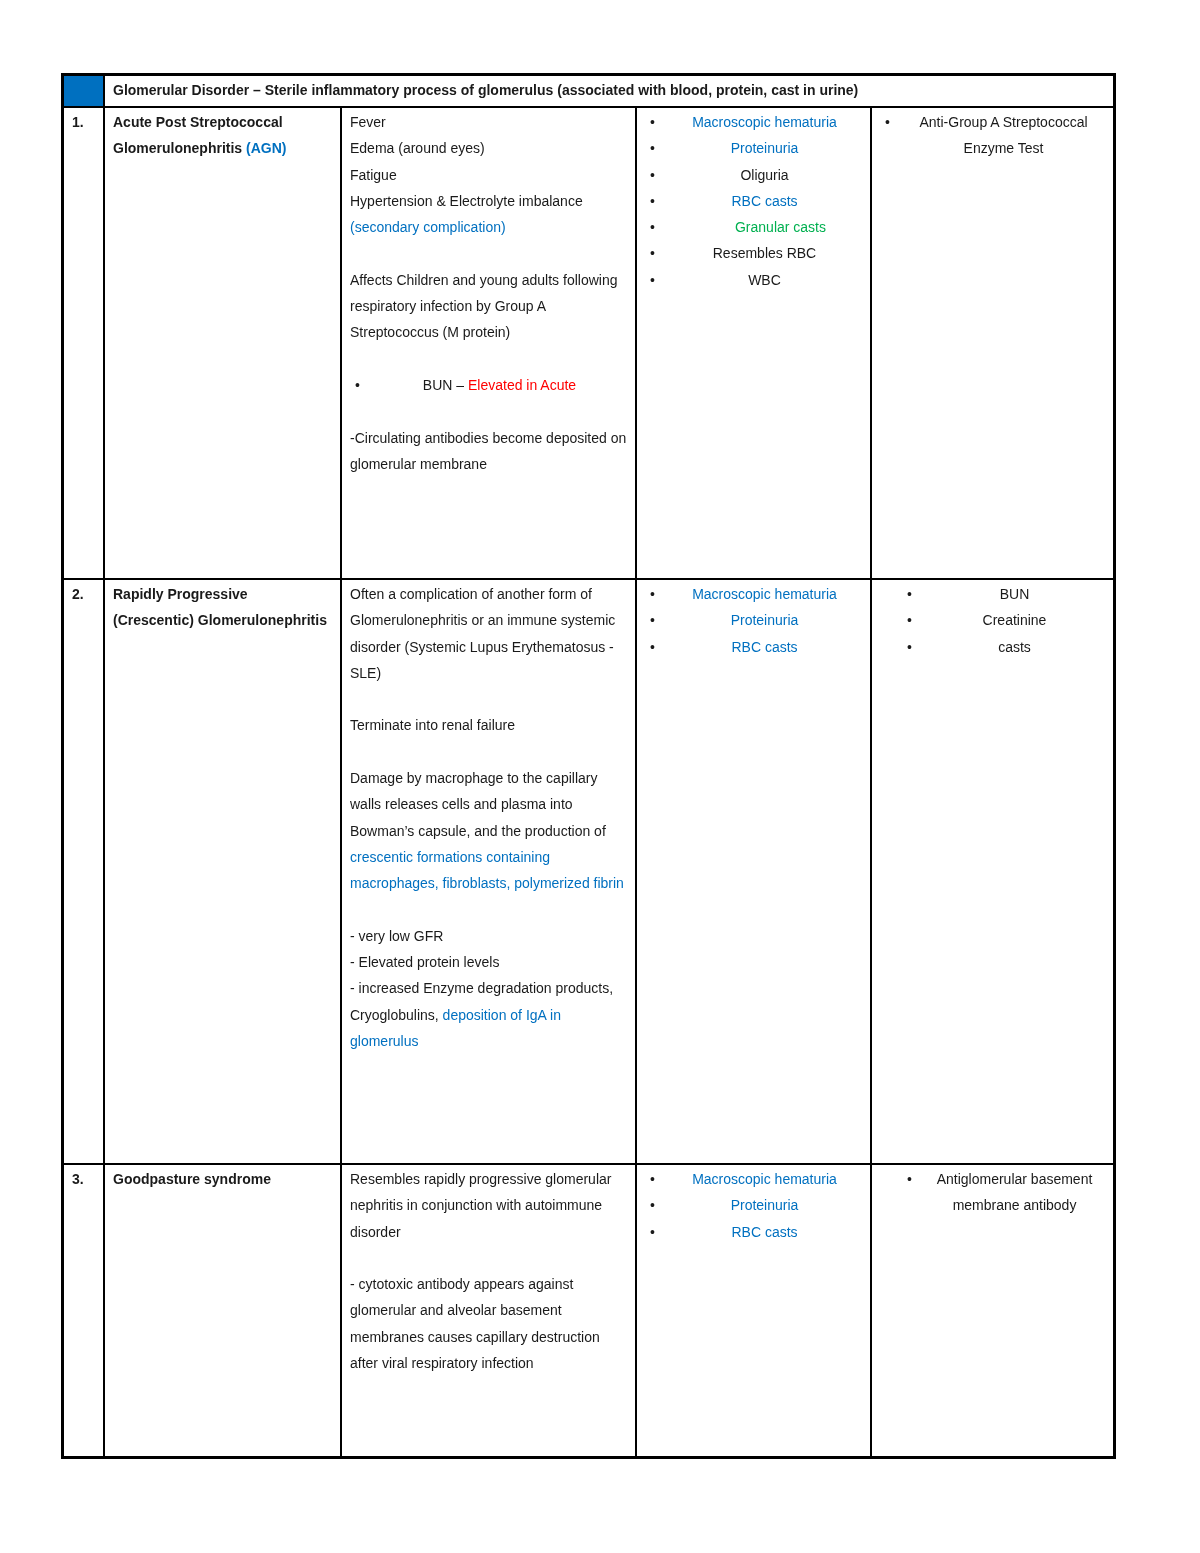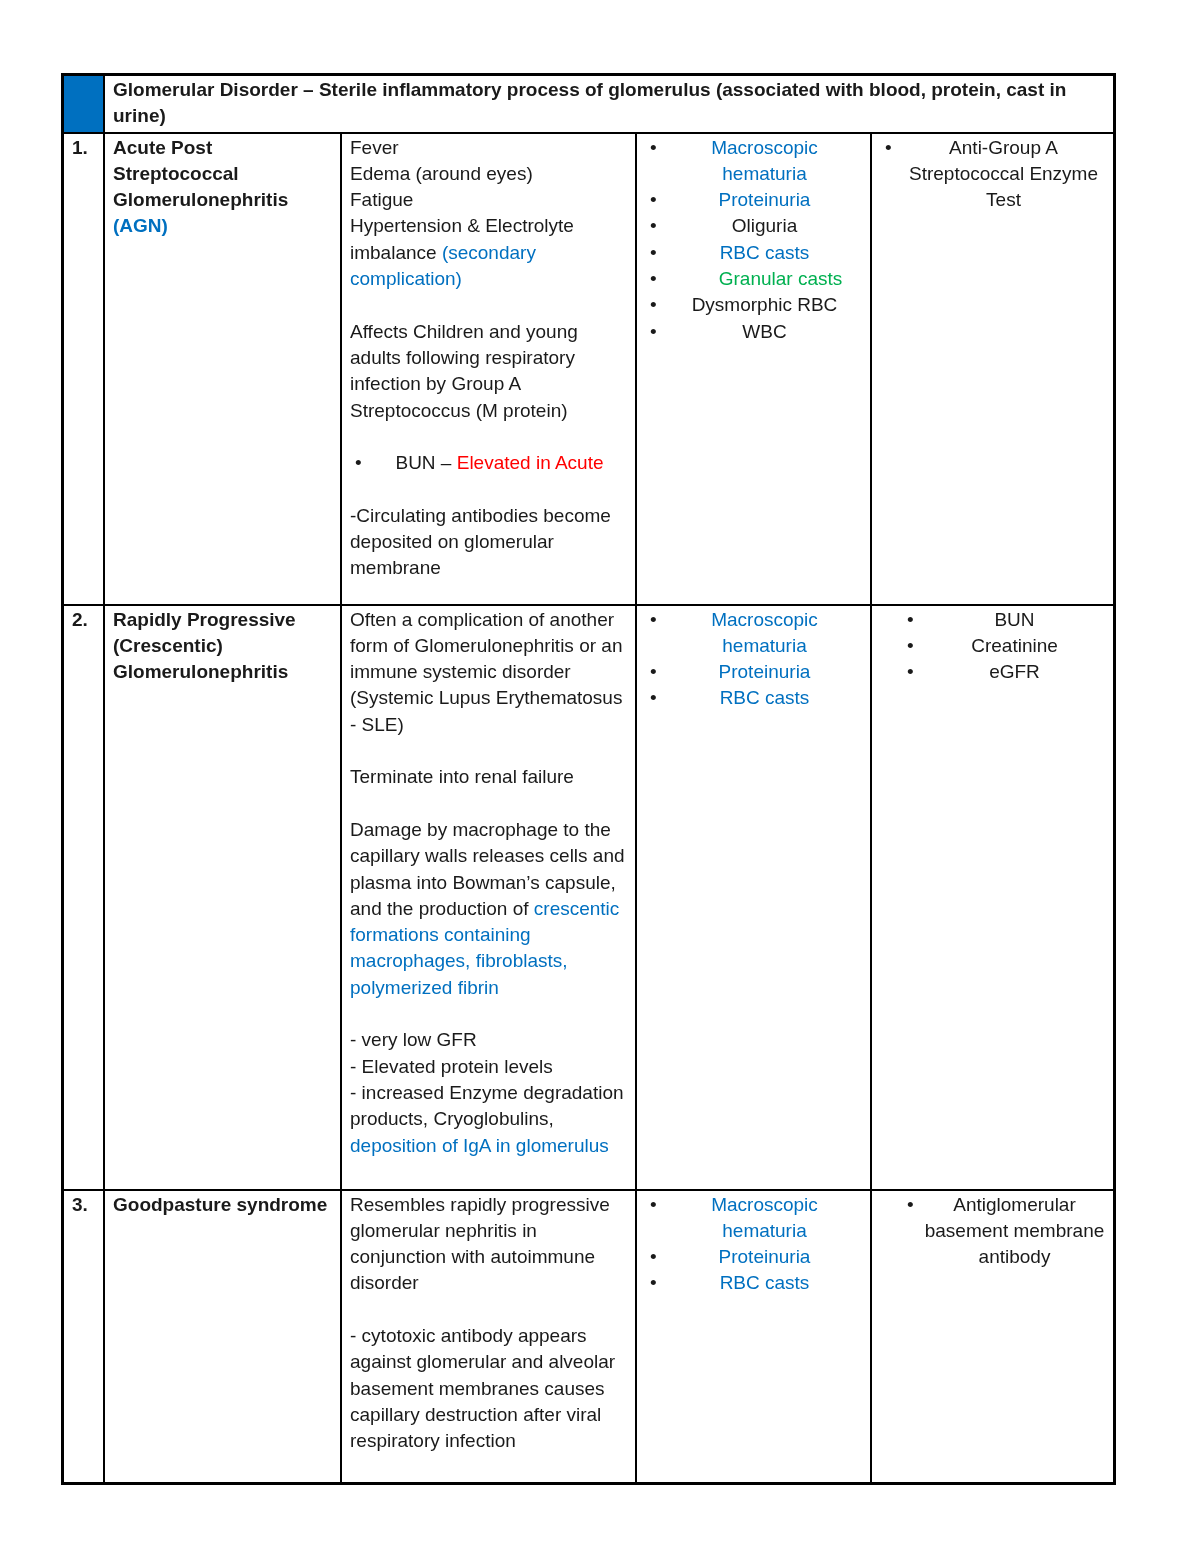--- a/index.html
+++ b/index.html
@@ -12,21 +12,21 @@
     overflow:hidden;
   }
   table.doc-table{
     position:absolute; left:62px; top:74px; width:1051px;
     border-collapse:collapse; table-layout:fixed;
     box-shadow:0 0 0 1px #000;
   }
   table.doc-table td{
     border:2px solid #000; vertical-align:top;
     padding:1px 8px 2px 8px;
-    font-size:19px; line-height:26.3px;
+    font-size:14px; line-height:26.3px;
     overflow:hidden;
   }
   .title-row td{height:27px;}
   .head-row td{height:27px;}
   tbody#rows tr:nth-of-type(1){height:472px;}
   tbody#rows tr:nth-of-type(2){height:585px;}
   tbody#rows tr:nth-of-type(3){height:293px;}
   .blue-cell{background:var(--blue);}
   .title-cell{font-weight:bold;}
   .head-row td{font-weight:bold;}
@@ -98,21 +98,21 @@
             <div class="li">
               <span class="marker">•</span>
               <span class="li-text"><span class="c-b">RBC casts</span></span>
             </div>
             <div class="li">
               <span class="marker">•</span>
               <span class="li-text"><span class="c-g">Granular casts</span></span>
             </div>
             <div class="li">
               <span class="marker">•</span>
-              <span class="li-text"><span class="c-k">Dysmorphic RBC</span></span>
+              <span class="li-text"><span class="c-k">Resembles RBC</span></span>
             </div>
             <div class="li">
               <span class="marker">•</span>
               <span class="li-text"><span class="c-k">WBC</span></span>
             </div>
           </td>
           <td class="">
             <div class="li">
               <span class="marker">•</span>
               <span class="li-text"><span class="c-k">Anti-Group A Streptococcal Enzyme Test</span></span>
@@ -153,21 +153,21 @@
             <div class="li">
               <span class="marker">•</span>
               <span class="li-text"><span class="c-k">BUN</span></span>
             </div>
             <div class="li">
               <span class="marker">•</span>
               <span class="li-text"><span class="c-k">Creatinine</span></span>
             </div>
             <div class="li">
               <span class="marker">•</span>
-              <span class="li-text"><span class="c-k">eGFR</span></span>
+              <span class="li-text"><span class="c-k">casts</span></span>
             </div>
           </td>
         </tr>
         <tr>
           <td class="num-cell">3.</td>
           <td class="disorder-cell">
             <div class="para"><span class="c-k">Goodpasture syndrome</span></div>
           </td>
           <td>
             <div class="para"><span class="c-k">Resembles rapidly progressive glomerular nephritis in conjunction with autoimmune disorder</span></div>

